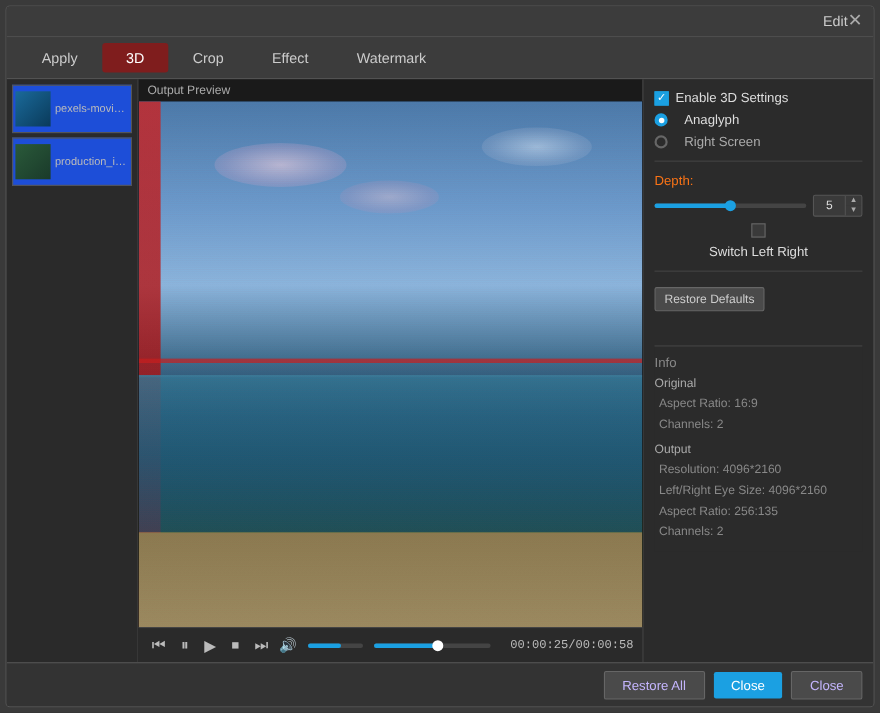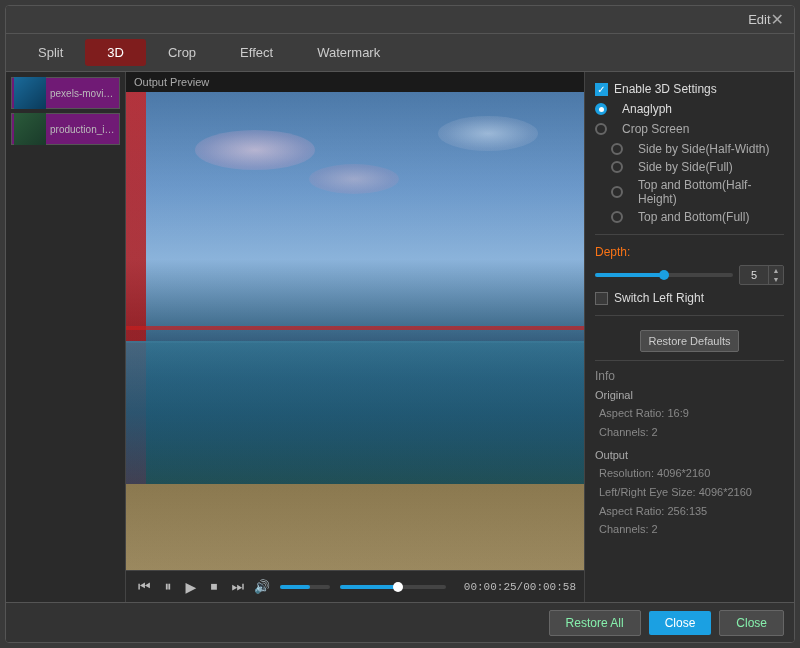--- a/index.html
+++ b/index.html
@@ -73,22 +73,22 @@
     }
     .left-panel {
       width: 120px;
       background: #2a2a2a;
       border-right: 1px solid #444;
       flex-shrink: 0;
       padding: 5px;
     }
     .thumbnail {
       width: 100%;
-      height: 32px;
-      background: #701a75;
+      height: 44px;
+      background: #1d4ed8;
       border: 1px solid #555;
       margin-bottom: 4px;
       display: flex;
       align-items: center;
       padding: 2px;
       cursor: pointer;
     }
     .thumb-img {
       width: 32px;
       height: 32px;
@@ -456,32 +456,34 @@
       cursor: pointer;
       line-height: 1;
       display: flex;
       align-items: center;
       justify-content: center;
     }
     .switch-row {
       display: flex;
       align-items: center;
       gap: 6px;
+      flex-direction: column;
     }
     .cb-unchecked {
       width: 13px;
       height: 13px;
       background: #3a3a3a;
       border: 1px solid #666;
       flex-shrink: 0;
     }
     .info-section {
       background: #2b2b2b;
       border-top: 1px solid #444;
       padding-top: 8px;
+      margin-top: 23px;
     }
     .info-title {
       color: #888;
       font-size: 12px;
       margin-bottom: 6px;
     }
     .info-group { margin-bottom: 8px; }
     .info-group-title { color: #aaa; font-size: 11px; margin-bottom: 3px; }
     .info-item { color: #888; font-size: 11px; padding-left: 4px; line-height: 1.7; }
     .bottom-bar {
@@ -500,29 +502,29 @@
       border: none;
       color: #fff;
       font-size: 12px;
       padding: 5px 16px;
       cursor: pointer;
       border-radius: 2px;
     }
     .btn-secondary {
       background: #4a4a4a;
       border: 1px solid #666;
-      color: #86efac;
+      color: #c4b5fd;
       font-size: 12px;
       padding: 5px 16px;
       cursor: pointer;
       border-radius: 2px;
     }
     .restore-defaults-row {
       display: flex;
-      justify-content: center;
+      justify-content: flex-start;
       margin-top: 4px;
     }
     .restore-defaults-btn {
       background: #4a4a4a;
       border: 1px solid #666;
       color: #ccc;
       font-size: 11px;
       padding: 4px 8px;
       cursor: pointer;
       border-radius: 2px;
@@ -532,21 +534,21 @@
 <body>
 
 <div class="window">
 
   <div class="title-bar">
     <span class="title-bar-title">Edit</span>
     <button class="close-btn">✕</button>
   </div>
 
   <div class="tab-bar">
-    <div class="tab">Split</div>
+    <div class="tab">Apply</div>
     <div class="tab active">3D</div>
     <div class="tab">Crop</div>
     <div class="tab">Effect</div>
     <div class="tab">Watermark</div>
   </div>
 
   <div class="main-content">
 
     <div class="left-panel">
       <div class="thumbnail">
@@ -608,41 +610,23 @@
         <div class="radio-row">
           <div class="radio">
             <div class="radio-inner"></div>
           </div>
           <span class="radio-label-active">Anaglyph</span>
         </div>
 
 
         <div class="radio-row">
           <div class="radio-off"></div>
-          <span class="radio-label">Crop Screen</span>
-        </div>
-
-        <div class="split-options">
-          <div class="radio-row">
-            <div class="radio-off"></div>
-            <span class="radio-label">Side by Side(Half-Width)</span>
-          </div>
-          <div class="radio-row">
-            <div class="radio-off"></div>
-            <span class="radio-label">Side by Side(Full)</span>
-          </div>
-          <div class="radio-row">
-            <div class="radio-off"></div>
-            <span class="radio-label">Top and Bottom(Half-Height)</span>
-          </div>
-          <div class="radio-row">
-            <div class="radio-off"></div>
-            <span class="radio-label">Top and Bottom(Full)</span>
-          </div>
-        </div>
+          <span class="radio-label">Right Screen</span>
+        </div>
+
 
         <div class="divider"></div>
 
         <div class="depth-row">
           <span class="depth-label">Depth:</span>
         </div>
         <div class="depth-row">
           <div class="depth-track">
             <div class="depth-fill"></div>
             <div class="depth-thumb"></div>

